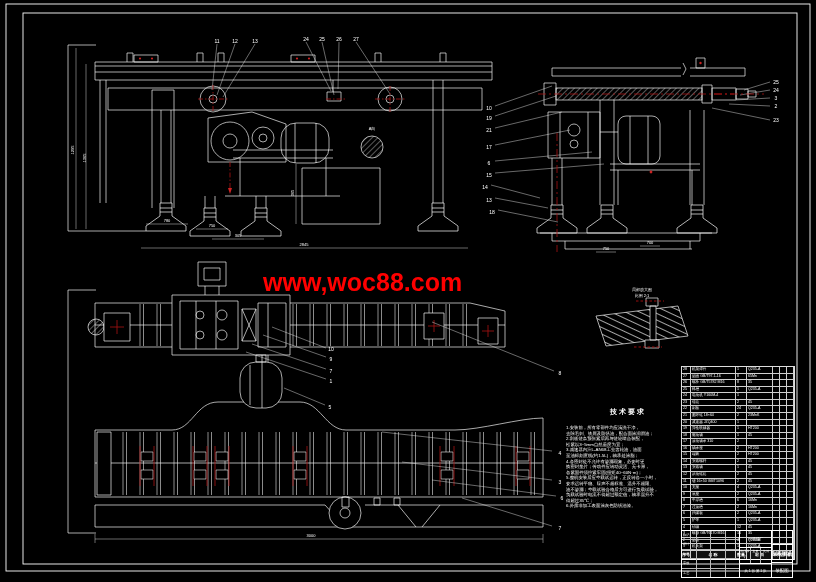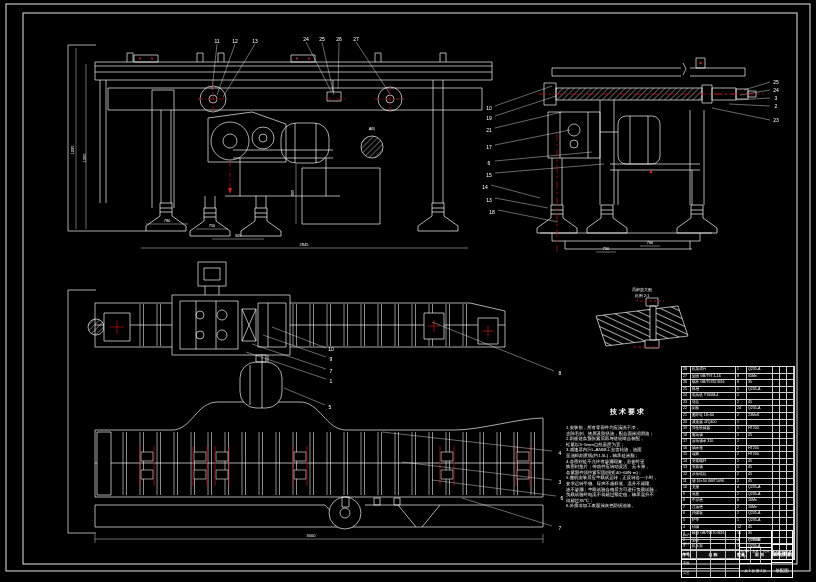--- a/index.html
+++ b/index.html
@@ -234,20 +234,21 @@
       <span class="dim" style="left: 167px; top: 221px; transform: translate(-50%, -50%);">780</span>
       <span class="dim" style="left: 212px; top: 226px; transform: translate(-50%, -50%);">750</span>
       <span class="dim" style="left: 238px; top: 236px; transform: translate(-50%, -50%);">305</span>
       <span class="dim" style="left: 304px; top: 245px; transform: translate(-50%, -50%);">2845</span>
       <span class="dim" style="left: 293px; top: 193px; transform: translate(-50%, -50%) rotate(-90deg);">365</span>
       <span class="dim" style="left: 606px; top: 249px; transform: translate(-50%, -50%);">750</span>
       <span class="dim" style="left: 650px; top: 243px; transform: translate(-50%, -50%);">700</span>
       <span class="dim" style="left: 311px; top: 536px; transform: translate(-50%, -50%);">3000</span>
     </div>
 
+  <div id="watermark">www,woc88.com</div>
 
   <div class="tinylabel" style="left:642px;top:290px;">局部放大图</div>
   <div class="tinylabel" style="left:642px;top:296px;">比例 2:1</div>
   <div class="tinylabel" style="left:372px;top:129px;">A向</div>
 
   <div id="notes">
     <div id="notes-title">技术要求</div>
     <div id="notes-body">
         <div class="note-line">1.安装前，所有零部件均应清洗干净，</div>
         <div class="note-line">去除毛刺、铁屑及防锈油，配合面涂润滑油；</div>

